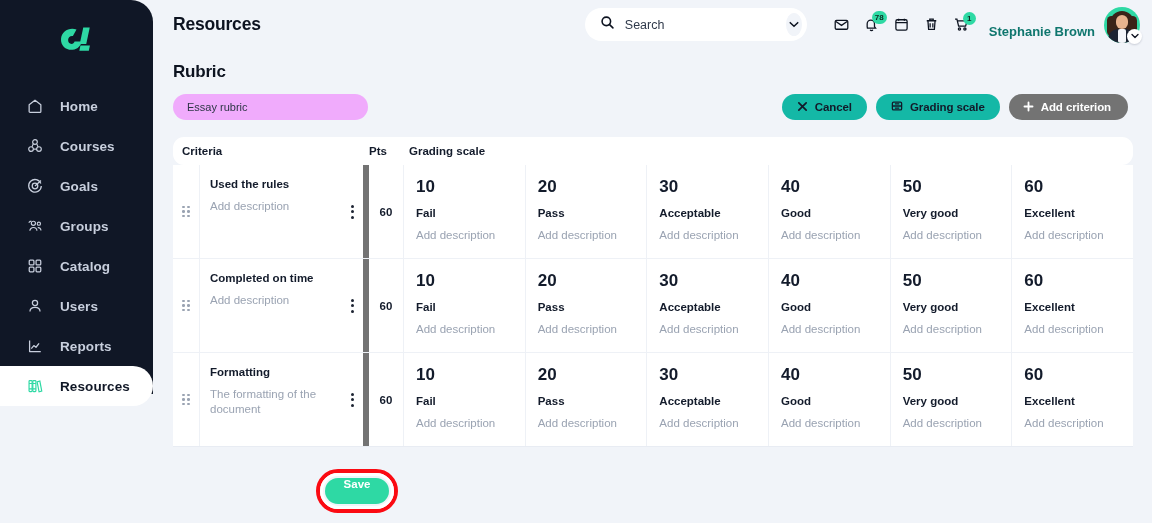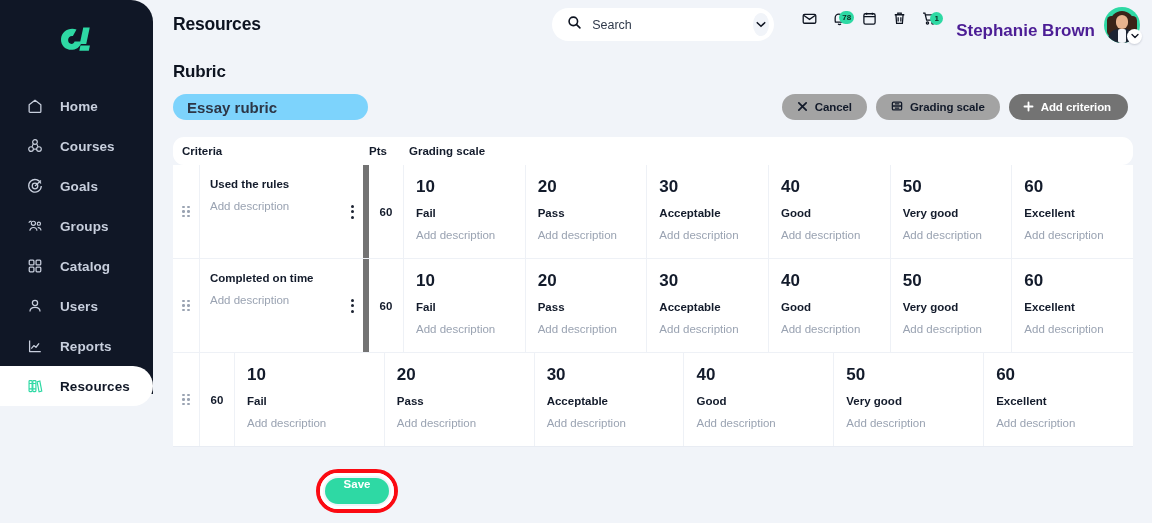--- a/index.html
+++ b/index.html
@@ -56,30 +56,30 @@
   .search-input {
     border: 0; outline: 0; flex: 1; font-size: 12.5px; color: #303a4b;
     font-family: "Liberation Sans", sans-serif; background: transparent;
   }
   .search-input::placeholder { color: #303a4b; }
   .chev-btn {
     width: 23px; height: 23px; border-radius: 50%; background: #f1f4f9;
     display: flex; align-items: center; justify-content: center; cursor: pointer;
   }
 
-  .icon-btn { width: 30px; height: 30px; display: flex; justify-content: center; position: relative; cursor: pointer; }
+  .icon-btn { width: 30px; height: 30px; display: flex; align-items: center; justify-content: center; position: relative; cursor: pointer; }
   .badge {
     position: absolute; background: #2ed9a4; color: #0d2a20;
     font-size: 8px; font-weight: 700; border-radius: 9px;
     min-width: 15px; height: 13px; line-height: 13px; text-align: center;
     padding: 0 2.5px; top: 1px; right: 0px;
   }
   .badge.cart { right: 1px; top: 2px; min-width: 13px; }
 
-  .user-name { font-size: 17px; font-weight: 700; color: #4c1d95; margin: 13px 9px 0 12px; white-space: nowrap; }
+  .user-name { font-size: 13px; font-weight: 700; color: #0f766e; margin: 13px 9px 0 12px; white-space: nowrap; }
   .avatar-wrap { position: relative; width: 36px; height: 36px; cursor: pointer; }
   .avatar {
     width: 36px; height: 36px; border-radius: 50%;
     background: #2ed9a4; overflow: hidden; position: relative;
   }
   .av-hair { position:absolute; left:6px; top:4px; width:24px; height:25px; border-radius:12px 12px 9px 9px; background:#3a2418; }
   .av-face { position:absolute; left:12px; top:8px; width:12px; height:14px; border-radius:6px 6px 6px 6px; background:#e8b48e; }
   .av-body { position:absolute; left:4px; top:22px; width:28px; height:16px; border-radius:10px 10px 0 0; background:#1d2433; }
   .av-shirt { position:absolute; left:14px; top:22px; width:8px; height:14px; background:#f4f6fa; border-radius:2px; }
   .av-hair2 { position:absolute; left:3px; top:9px; width:9px; height:20px; border-radius:8px; background:#3a2418; }
@@ -91,33 +91,32 @@
     box-shadow: 0 1px 2px rgba(20,30,60,.18);
   }
 
   
   .rubric-head { padding: 13px 20px 0 20px; }
   .rubric-title { font-size: 17px; font-weight: 700; color: #0d1320; letter-spacing: -.2px; }
 
   .row-controls { display: flex; align-items: center; padding: 12px 24px 0 20px; }
   .rubric-name-input {
     width: 195px; height: 26px; border-radius: 13px; border: 0; outline: 0;
-    background: #7dd3fc; padding: 0 14px; font-size: 15px; color: #2d3646;
+    background: #f0abfc; padding: 0 14px; font-size: 11px; color: #2d3646;
     font-family: "Liberation Sans", sans-serif;
-    font-weight: bold;
   }
   .rubric-name-input::placeholder { color: #2d3646; }
   .btn-group { margin-left: auto; display: flex; align-items: center; gap: 9px; }
   .btn {
     height: 26px; border-radius: 13px; border: 0; cursor: pointer;
     display: inline-flex; align-items: center; gap: 7px; padding: 0 15px;
     font-size: 11.5px; font-weight: 700; font-family: "Liberation Sans", sans-serif;
     letter-spacing: -.1px;
   }
-  .btn-white { background: #a3a3a3; color: #121a2a; }
+  .btn-white { background: #14b8a6; color: #121a2a; }
   .btn-green { background: #737373; color: #fff; padding: 0 17px 0 14px; }
 
   
   .table-area { padding: 17px 0 0 20px; }
   .thead {
     background: #fff; border-radius: 11px; height: 28px;
     display: flex; align-items: center; width: 960px;
     font-size: 11.5px; font-weight: 700; color: #131b2b;
   }
   .th-criteria { width: 196px; padding-left: 9px; }
@@ -520,20 +519,29 @@
             <div class="cell-drag">
               <span class="dots6">
                 <i></i>
                 <i></i>
                 <i></i>
                 <i></i>
                 <i></i>
                 <i></i>
               </span>
             </div>
+            <div class="cell-criteria">
+              <div class="crit-name">Formatting</div>
+              <div class="crit-desc">The formatting of the document</div>
+              <span class="kebab">
+                <i></i>
+                <i></i>
+                <i></i>
+              </span>
+            </div>
             <div class="cell-pts">60</div>
             <div class="cell-scale">
               <div class="sc-pts">10</div>
               <div class="sc-label">Fail</div>
               <div class="sc-desc">Add description</div>
             </div>
             <div class="cell-scale">
               <div class="sc-pts">20</div>
               <div class="sc-label">Pass</div>
               <div class="sc-desc">Add description</div>

